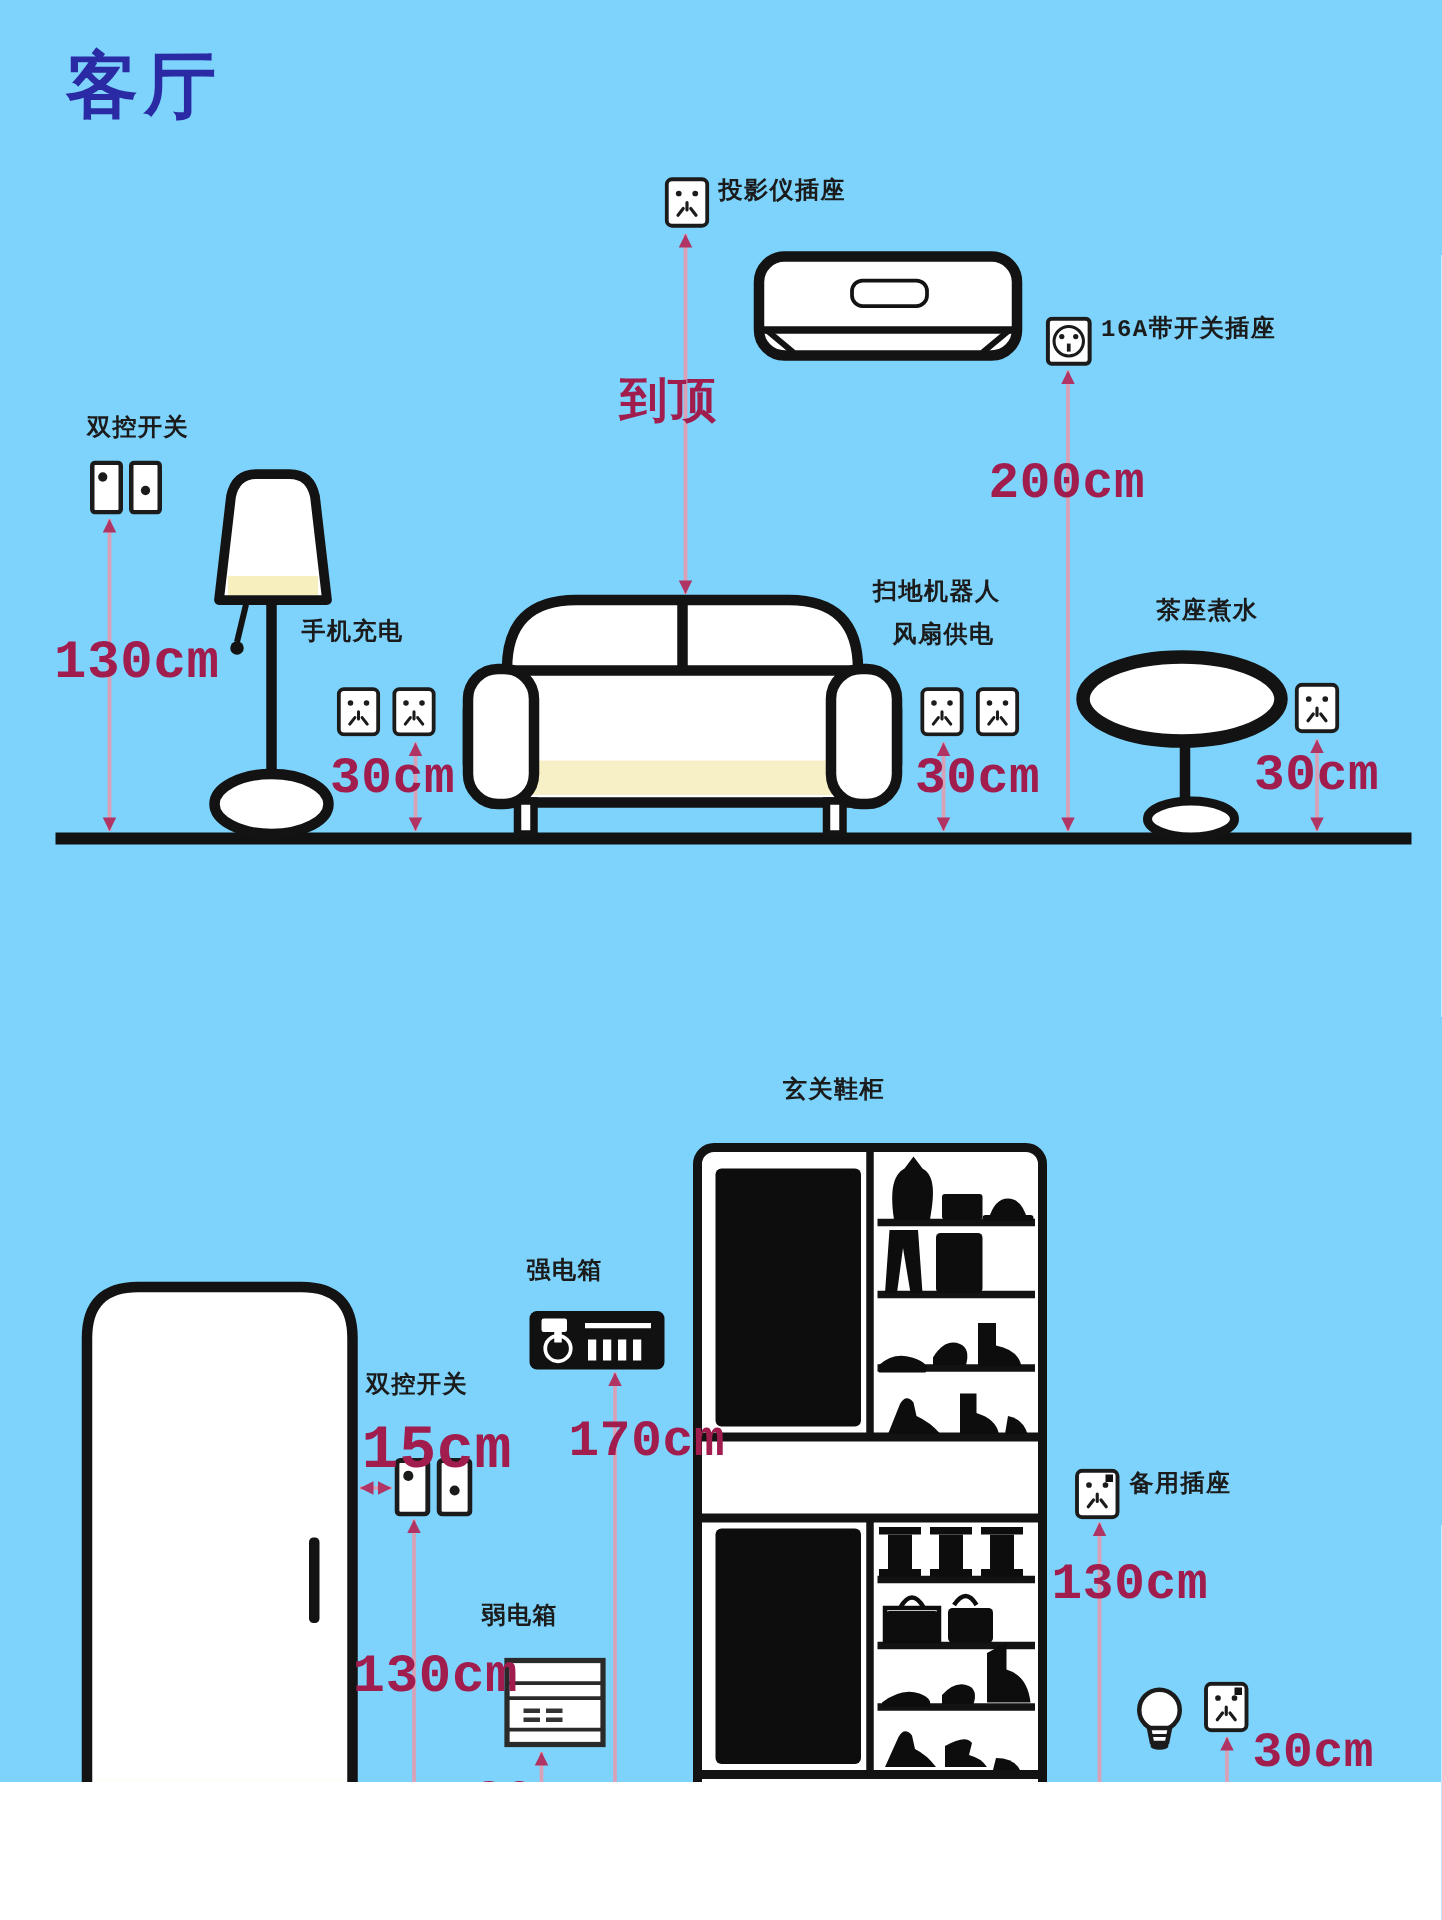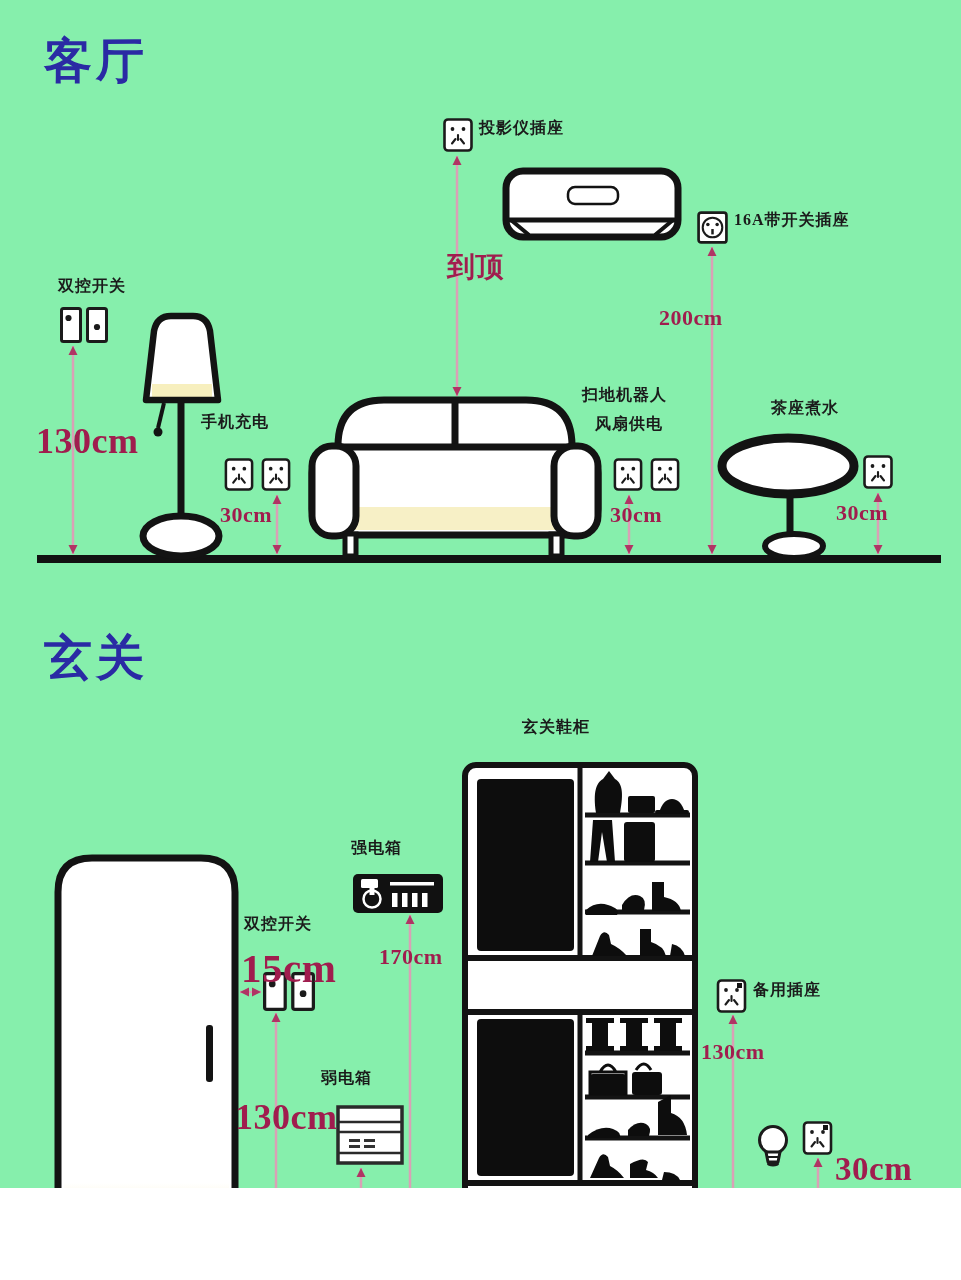--- a/index.html
+++ b/index.html
@@ -1,23 +1,23 @@
 <!DOCTYPE html>
 <html><head>
 <meta charset="utf-8">
 <style>
   html,body{margin:0;padding:0;background:#ffffff;}
   #stage{
-    position:relative;width:961px;height:1188px;background:#86efac;
-    font-family:Liberation Serif, serif;overflow:hidden;
+    position:relative;width:961px;height:1188px;background:#7dd3fc;
+    font-family:Liberation Mono, monospace;overflow:hidden;
   }
   #art{position:absolute;left:0;top:0;width:961px;height:1280px;}
   .lbl{position:absolute;white-space:nowrap;font-weight:700;color:#1b1b1b;line-height:1.05;}
   .lbl.black{font-size:16px;letter-spacing:1px;}
-  .lbl.red{color:#a01d4e;font-size:22px;letter-spacing:0.5px;}
+  .lbl.red{color:#a01d4e;font-size:34px;letter-spacing:0.5px;}
   .lbl.title{color:#2a2aa4;font-size:48px;letter-spacing:4px;}
 </style>
 </head>
 <body>
 
 <div id="stage">
 
   <svg id="art" viewBox="0 0 961 1280">
     <defs>
       <linearGradient id="doorGlow" x1="0" y1="0" x2="0" y2="1">
@@ -260,33 +260,32 @@
     <g>
       <line x1="818" y1="1158" x2="818" y2="1227" stroke="#d9a0b6" stroke-width="2.5"></line>
       <polygon points="813.5,1167 822.5,1167 818,1158" fill="#b03464"></polygon>
       <polygon points="813.5,1218 822.5,1218 818,1227" fill="#b03464"></polygon>
     </g>
   </svg>
 
   <div class="lbl title" style="left:44px;top:36px">客厅</div>
   <div class="lbl black" style="left:479px;top:120px">投影仪插座</div>
   <div class="lbl black" style="left:734px;top:212px">16A带开关插座</div>
-  <div class="lbl red" style="left:447px;top:252px;font-size:28px">到顶</div>
+  <div class="lbl red" style="left:413px;top:252px;font-size:32px">到顶</div>
   <div class="lbl red" style="left:659px;top:306px">200cm</div>
   <div class="lbl black" style="left:58px;top:278px">双控开关</div>
   <div class="lbl red" style="left:36px;top:423px;font-size:36px">130cm</div>
   <div class="lbl black" style="left:201px;top:414px">手机充电</div>
   <div class="lbl red" style="left:220px;top:503px">30cm</div>
   <div class="lbl black" style="left:582px;top:387px">扫地机器人</div>
   <div class="lbl black" style="left:595px;top:416px">风扇供电</div>
   <div class="lbl red" style="left:610px;top:503px">30cm</div>
   <div class="lbl black" style="left:771px;top:400px">茶座煮水</div>
   <div class="lbl red" style="left:836px;top:501px">30cm</div>
 
-  <div class="lbl title" style="left:44px;top:633px">玄关</div>
   <div class="lbl black" style="left:522px;top:719px">玄关鞋柜</div>
   <div class="lbl black" style="left:351px;top:840px">强电箱</div>
   <div class="lbl red" style="left:379px;top:945px">170cm</div>
   <div class="lbl black" style="left:244px;top:916px">双控开关</div>
   <div class="lbl red" style="left:241px;top:947px;font-size:41px">15cm</div>
   <div class="lbl red" style="left:235px;top:1099px;font-size:36px">130cm</div>
   <div class="lbl black" style="left:321px;top:1070px">弱电箱</div>
   <div class="lbl red" style="left:316px;top:1184px;font-size:33px">30cm</div>
   <div class="lbl black" style="left:753px;top:982px">备用插座</div>
   <div class="lbl red" style="left:701px;top:1040px">130cm</div>

